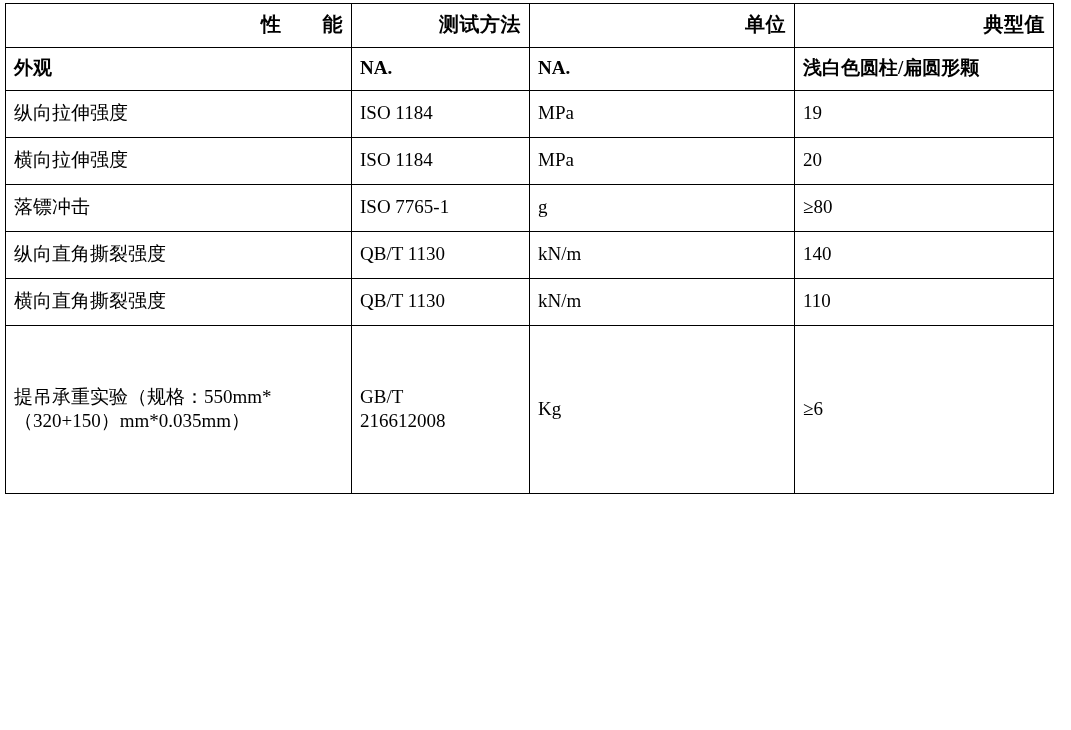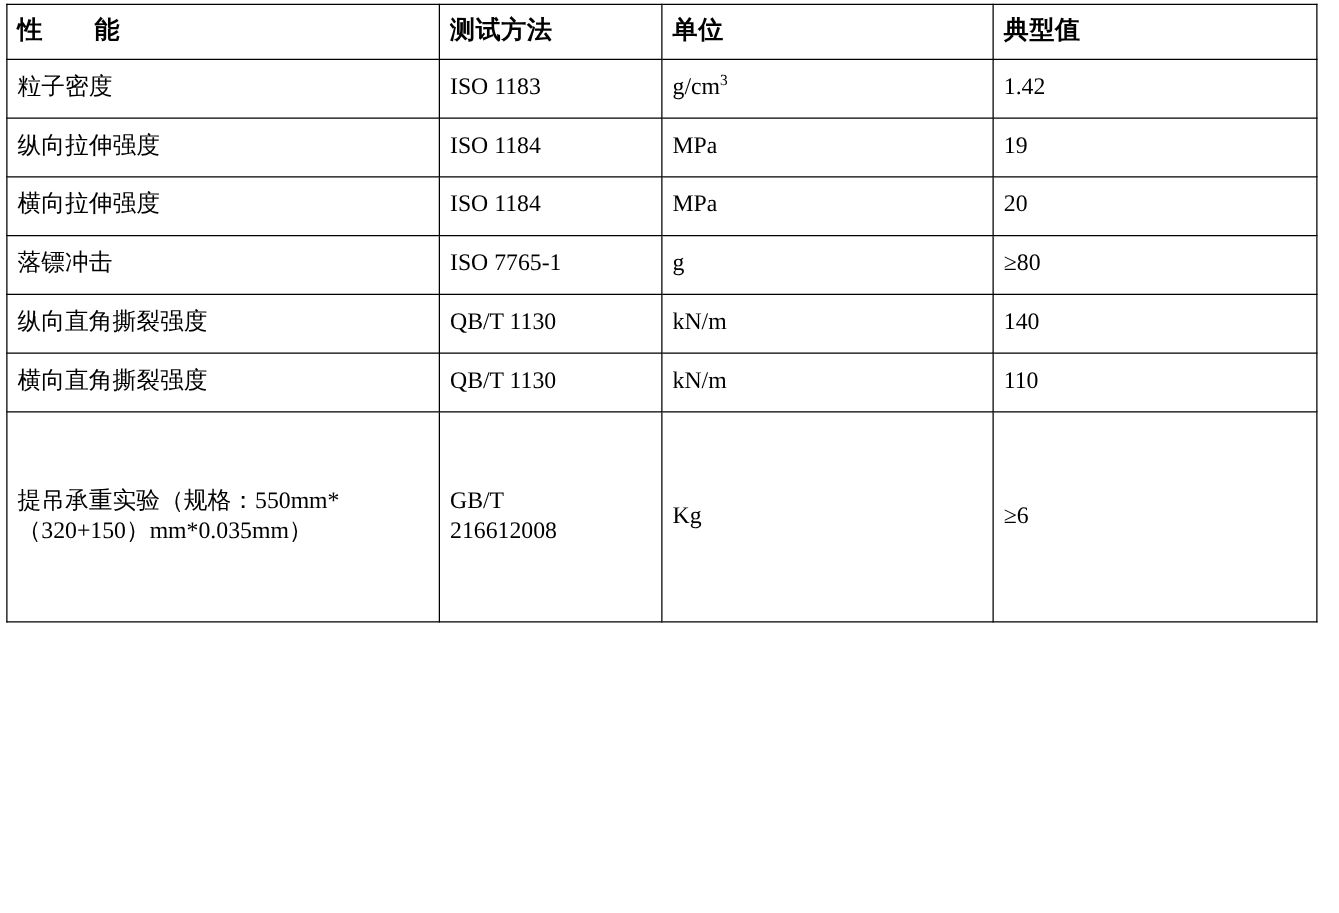--- a/index.html
+++ b/index.html
@@ -36,21 +36,21 @@
   table.spec td {
     border: 1px solid #000000;
     padding: 4px 8px 5px 8px;
     vertical-align: middle;
     line-height: 1.28;
     font-weight: normal;
     text-align: left;
     white-space: pre-line;
   }
   table.spec thead th {
-    text-align: left;
+    text-align: right;
     font-weight: bold;
     font-size: 20px;
     height: 34px;
     letter-spacing: 0.5px;
   }
   table.spec tbody tr.row-bold td {
     font-weight: bold;
   }
   .h-prop {
     letter-spacing: 10px;
@@ -81,25 +81,25 @@
     </colgroup>
     <thead>
       <tr>
         <th class="h-prop">性　　能</th>
         <th>测试方法</th>
         <th>单位</th>
         <th>典型值</th>
       </tr>
     </thead>
     <tbody>
-      <tr class="r-norm">
-        <td>粒子密度</td>
-        <td>ISO 1183</td>
-        <td><span>g/cm</span><sup>3</sup></td>
-        <td>1.42</td>
+      <tr class="row-bold r-appearance">
+        <td>外观</td>
+        <td>NA.</td>
+        <td>NA.</td>
+        <td>浅白色圆柱/扁圆形颗</td>
       </tr>
       <tr class="r-norm">
         <td>纵向拉伸强度</td>
         <td>ISO 1184</td>
         <td>MPa</td>
         <td>19</td>
       </tr>
       <tr class="r-norm">
         <td>横向拉伸强度</td>
         <td>ISO 1184</td>

